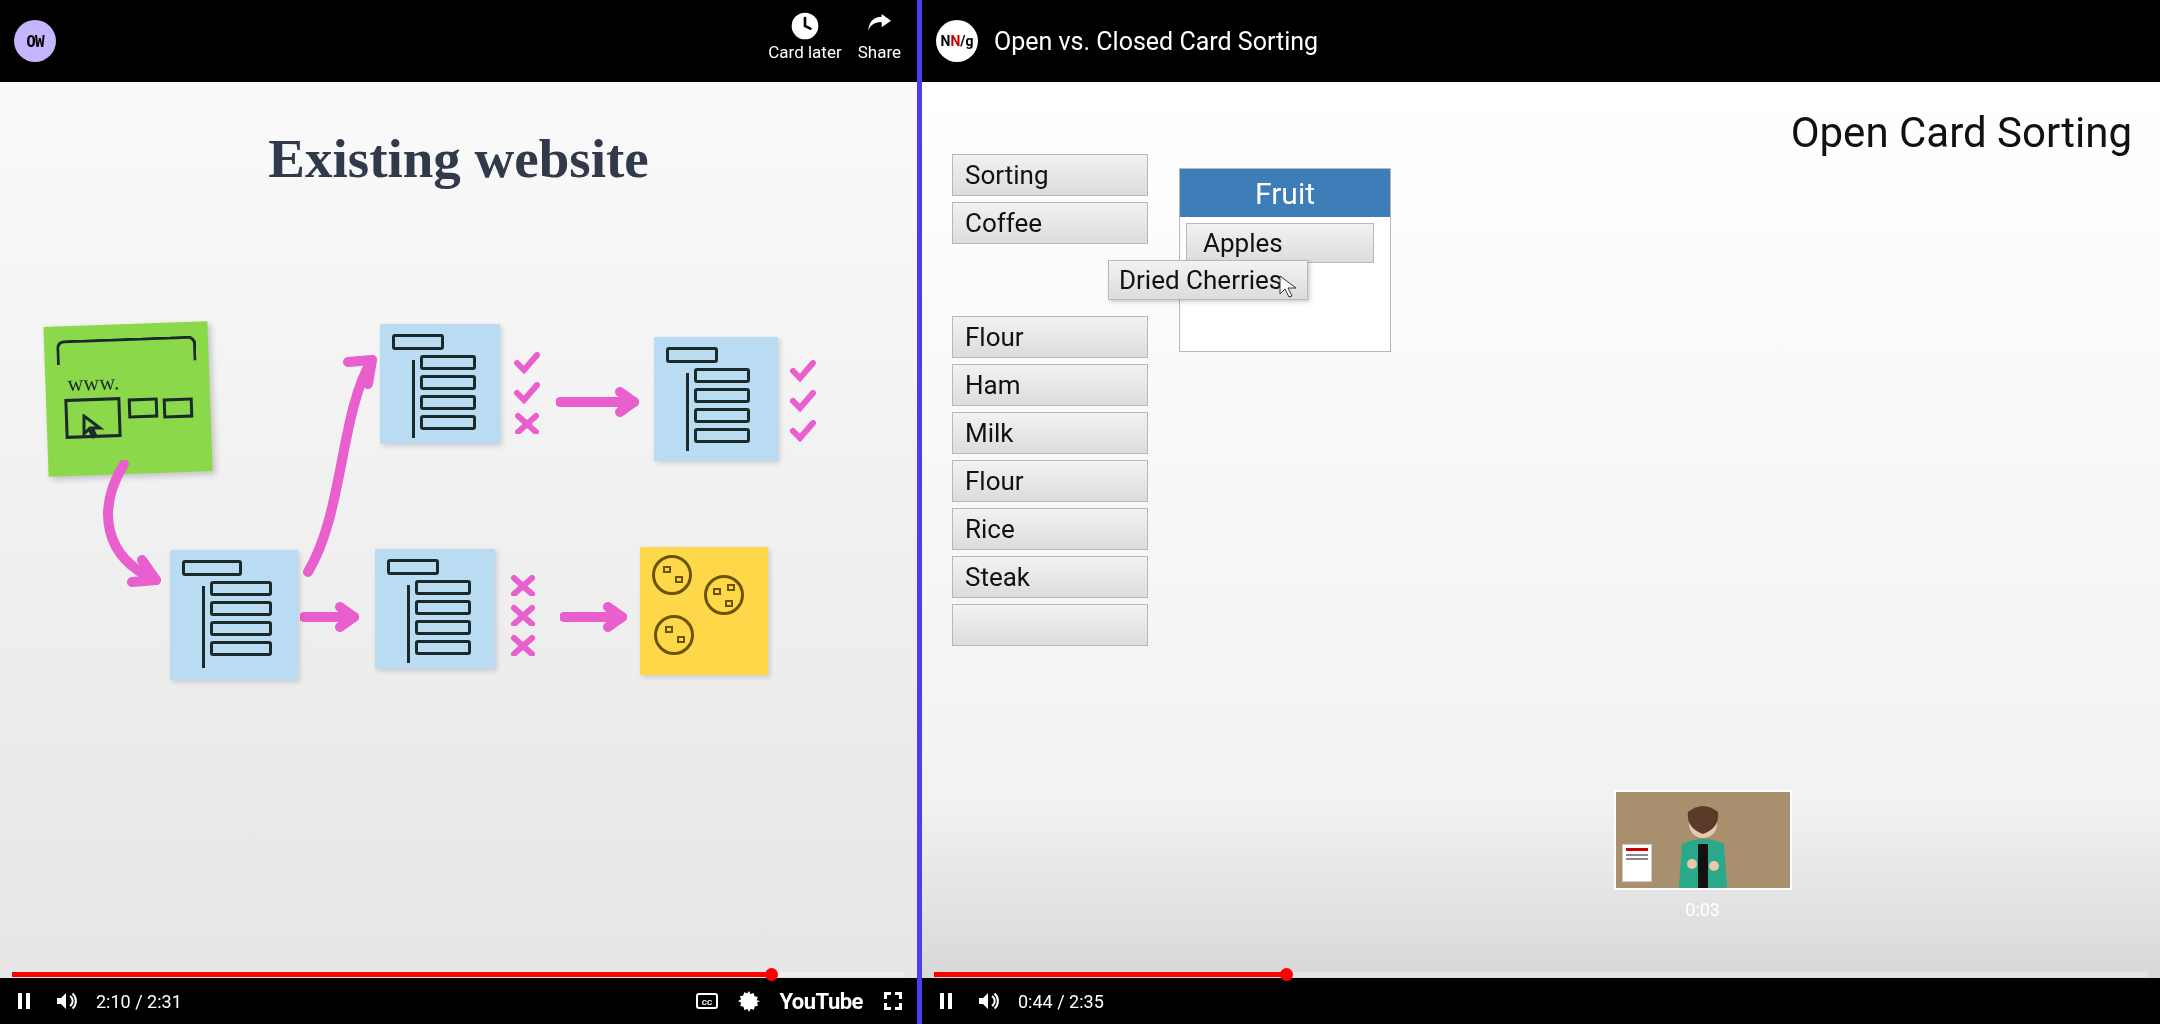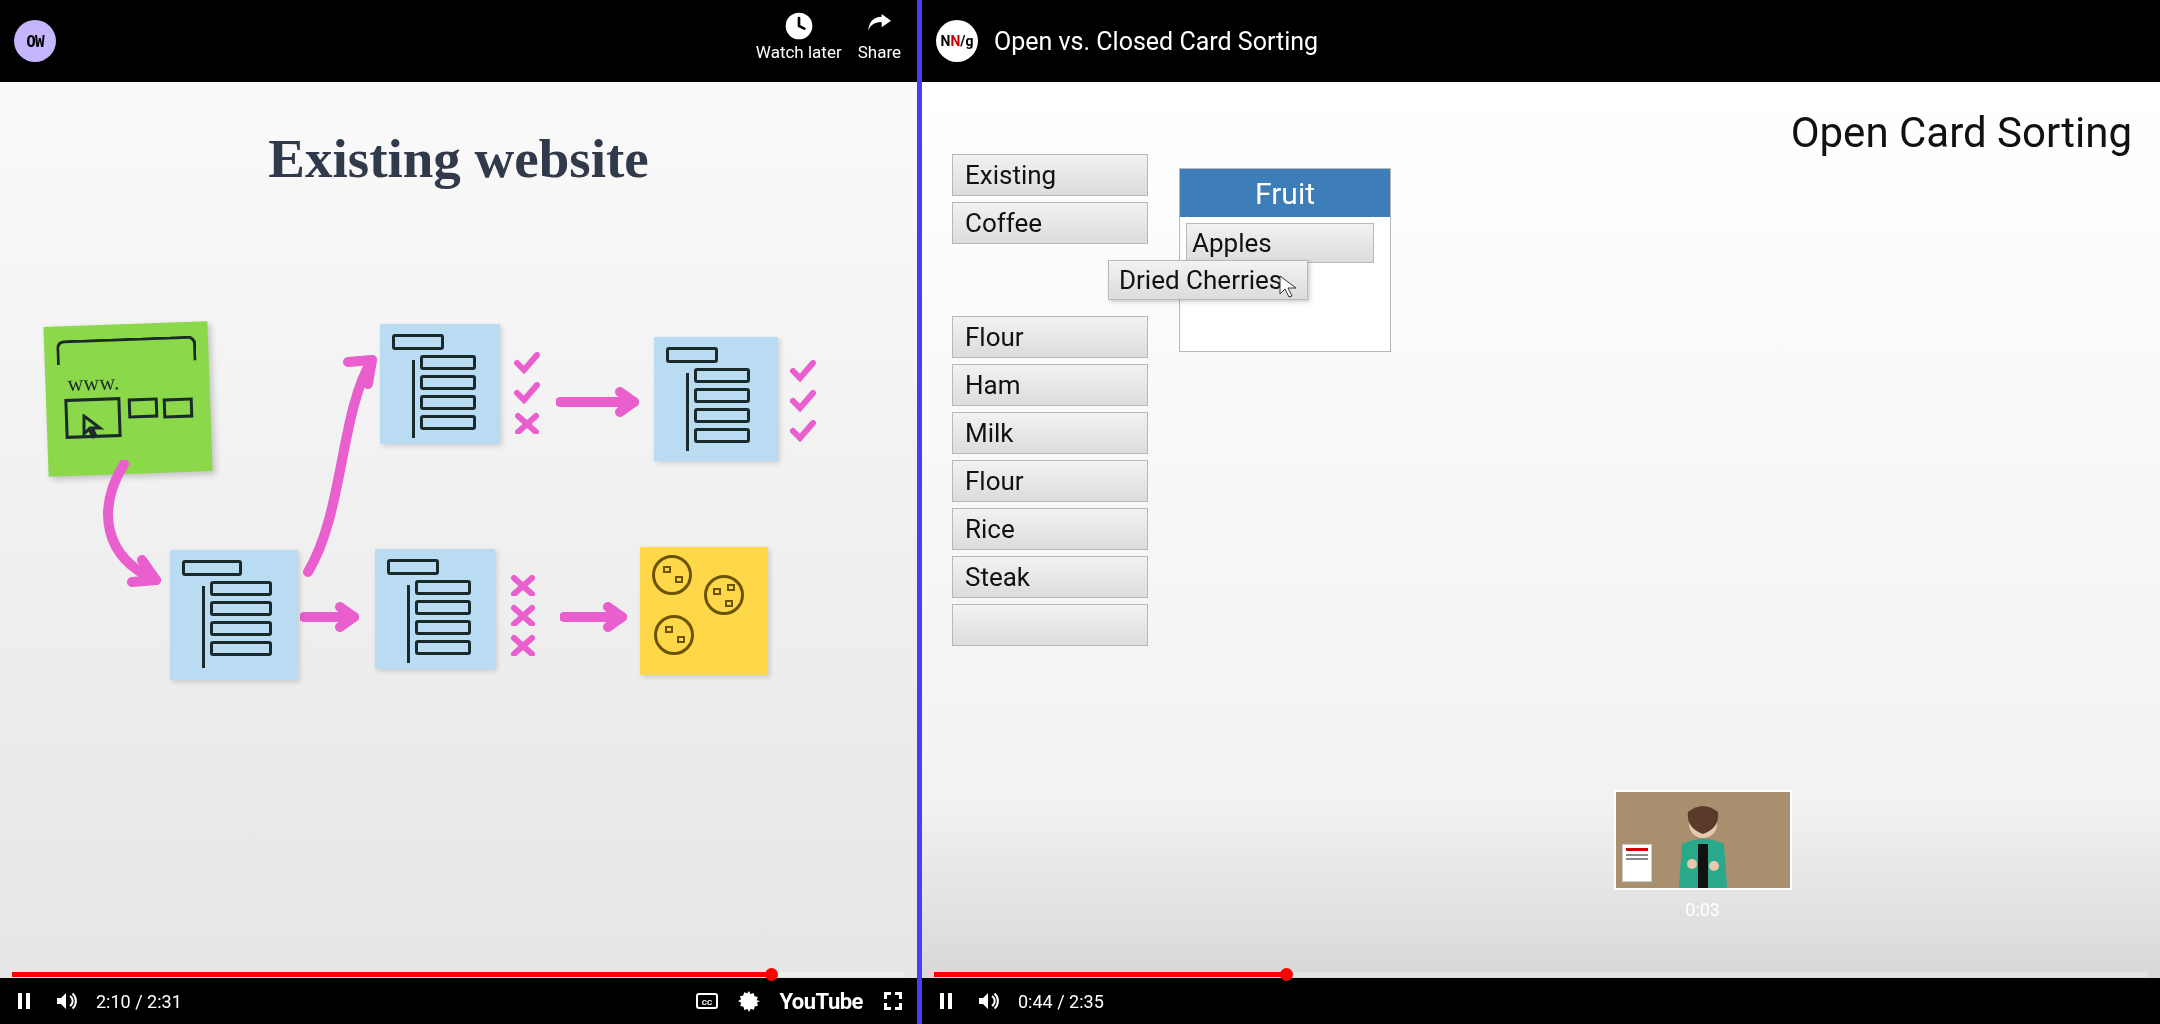--- a/index.html
+++ b/index.html
@@ -48,21 +48,21 @@
   .dot{width:8px;height:7px;border:2px solid #6b5400;position:absolute;}
   .arrow{position:absolute;stroke:#e85fcd;stroke-width:10;fill:none;stroke-linecap:round;}
   
   .rtitle{position:absolute;right:28px;top:26px;font-size:42px;color:#111;}
   .cardCol{position:absolute;left:30px;top:72px;display:flex;flex-direction:column;gap:6px;}
   .card{width:196px;height:42px;background:linear-gradient(#f2f2f2,#dcdcdc);border:1px solid #b8b8b8;display:flex;align-items:center;padding-left:12px;font-size:26px;color:#111;}
   .gap{height:60px;}
   .fruitBox{position:absolute;left:257px;top:86px;width:212px;border:1px solid #b8b8b8;}
   .fruitHdr{height:48px;background:#3d7eb9;color:#fff;display:flex;align-items:center;justify-content:center;font-size:30px;}
   .fruitBody{height:134px;background:#fff;padding:6px;}
-  .cardIn{width:188px;height:40px;background:linear-gradient(#f2f2f2,#dcdcdc);border:1px solid #b8b8b8;display:flex;align-items:center;padding-left:5px;font-size:26px;color:#111;}
+  .cardIn{width:188px;height:40px;background:linear-gradient(#f2f2f2,#dcdcdc);border:1px solid #b8b8b8;display:flex;align-items:center;padding-left:16px;font-size:26px;color:#111;}
   .dragCard{position:absolute;left:186px;top:178px;width:200px;height:40px;background:linear-gradient(#f2f2f2,#dcdcdc);border:1px solid #b8b8b8;display:flex;align-items:center;padding-left:10px;font-size:26px;color:#111;box-shadow:2px 2px 4px rgba(0,0,0,0.2);}
   .dragCursor{position:absolute;left:356px;top:192px;}
   .pip{position:absolute;right:368px;bottom:88px;width:178px;height:100px;background:#a8906e;border:2px solid #fff;overflow:hidden;}
   .person{position:absolute;left:50%;top:12px;transform:translateX(-50%);}
   .pipCard{position:absolute;left:6px;bottom:6px;width:30px;height:38px;background:#fff;border:1px solid #ccc;}
   .seekTip{position:absolute;right:440px;bottom:58px;color:#fff;font-size:18px;}
   
   .controls{height:46px;background:#000;display:flex;align-items:center;color:#fff;padding:0 12px;font-size:18px;position:relative;}
   .progress{position:absolute;left:12px;right:12px;top:-6px;height:5px;background:rgba(255,255,255,.28);}
   .prog-red{position:absolute;left:0;top:0;height:100%;background:#f00;}
@@ -80,21 +80,21 @@
 
   <div class="pane paneL">
     <div class="header">
       <div class="chlogo chlogoOW">OW</div>
       <div class="actions">
         <div class="actbtn">
           <svg viewBox="0 0 24 24">
               <circle cx="12" cy="12" r="10" fill="#fff"></circle>
               <path d="M12 6v6l4 2" stroke="#000" stroke-width="2" fill="none" stroke-linecap="round"></path>
             </svg>
-          <span>Watch later</span>
+          <span>Card later</span>
         </div>
         <div class="actbtn">
           <svg viewBox="0 0 24 24">
               <path d="M14 3l7 5-7 5V9c-6 0-9 3-10 7 0-7 4-11 10-11V3z" fill="#fff"></path>
             </svg>
           <span>Share</span>
         </div>
       </div>
     </div>
 
@@ -259,21 +259,21 @@
           <span>N</span>
           <span class="r">N</span>
           <span>/g</span>
         </div>
       <div class="title">Open vs. Closed Card Sorting</div>
     </div>
 
     <div class="stageR">
       <div class="rtitle">Open Card Sorting</div>
       <div class="cardCol">
-        <div class="card">Existing</div>
+        <div class="card">Sorting</div>
         <div class="card">Coffee</div>
         <div class="gap"></div>
         <div class="card">Flour</div>
         <div class="card">Ham</div>
         <div class="card">Milk</div>
         <div class="card">Flour</div>
         <div class="card">Rice</div>
         <div class="card">Steak</div>
         <div class="card" style="color:transparent">.</div>
       </div>

